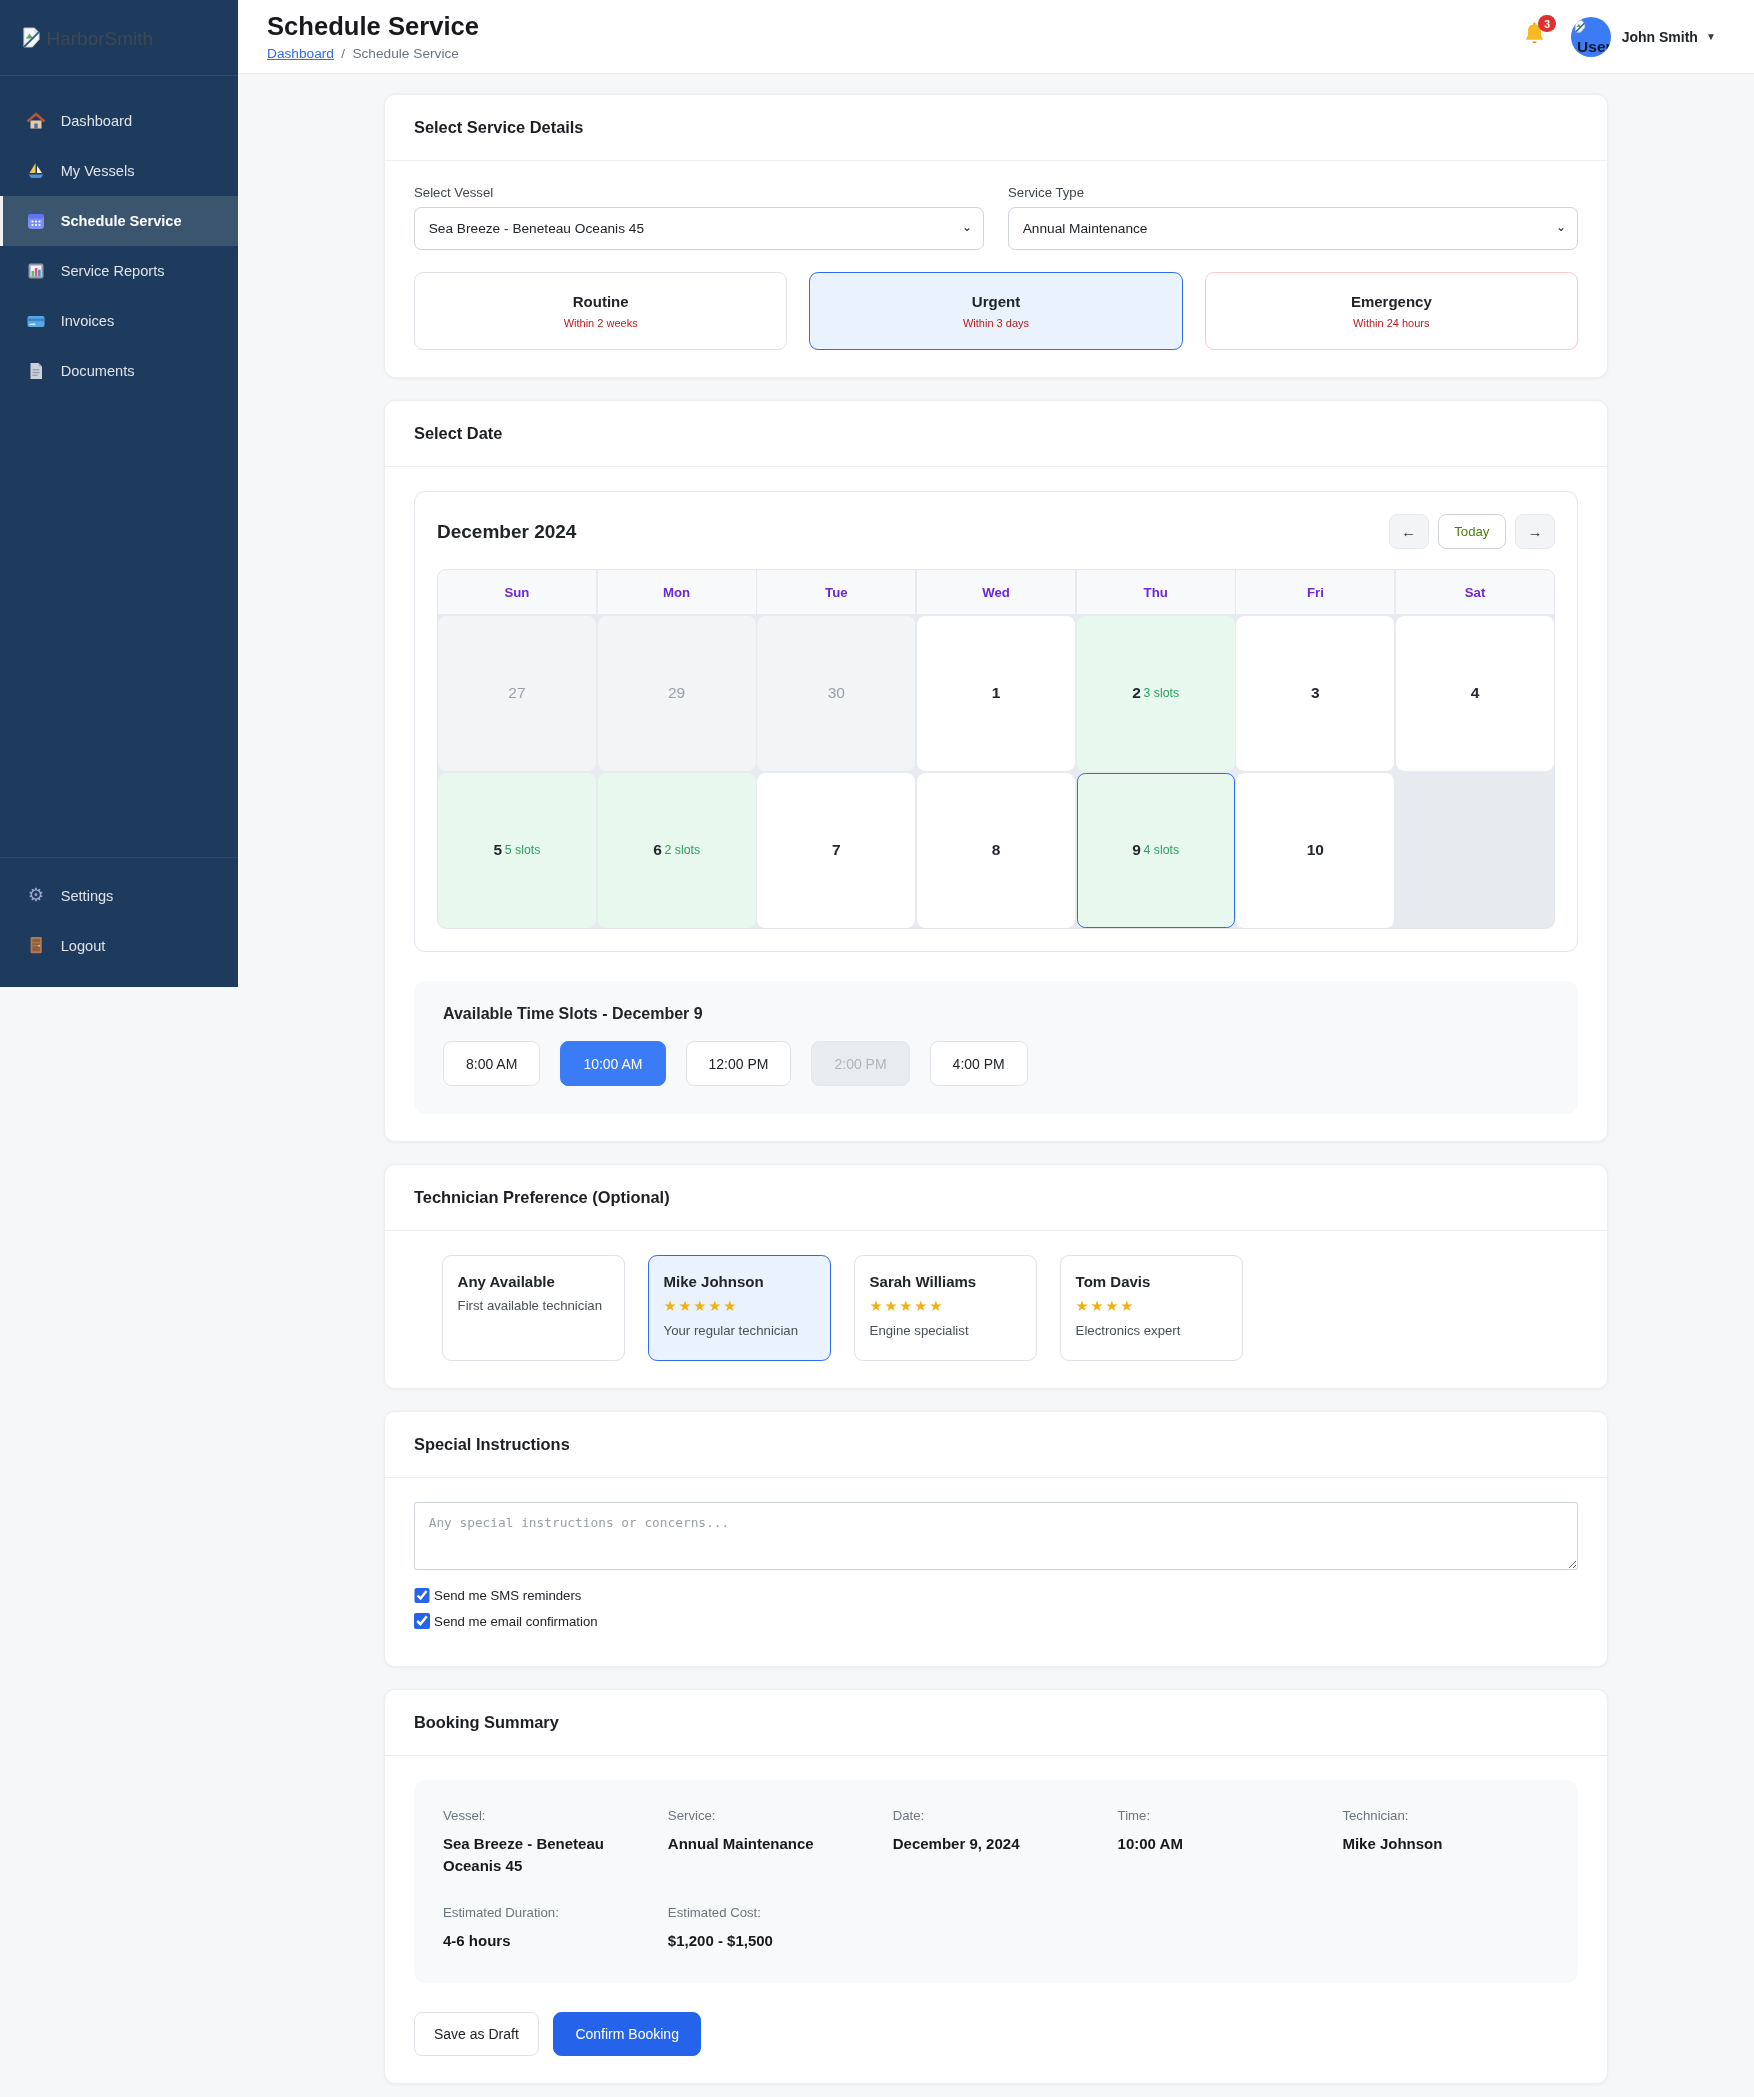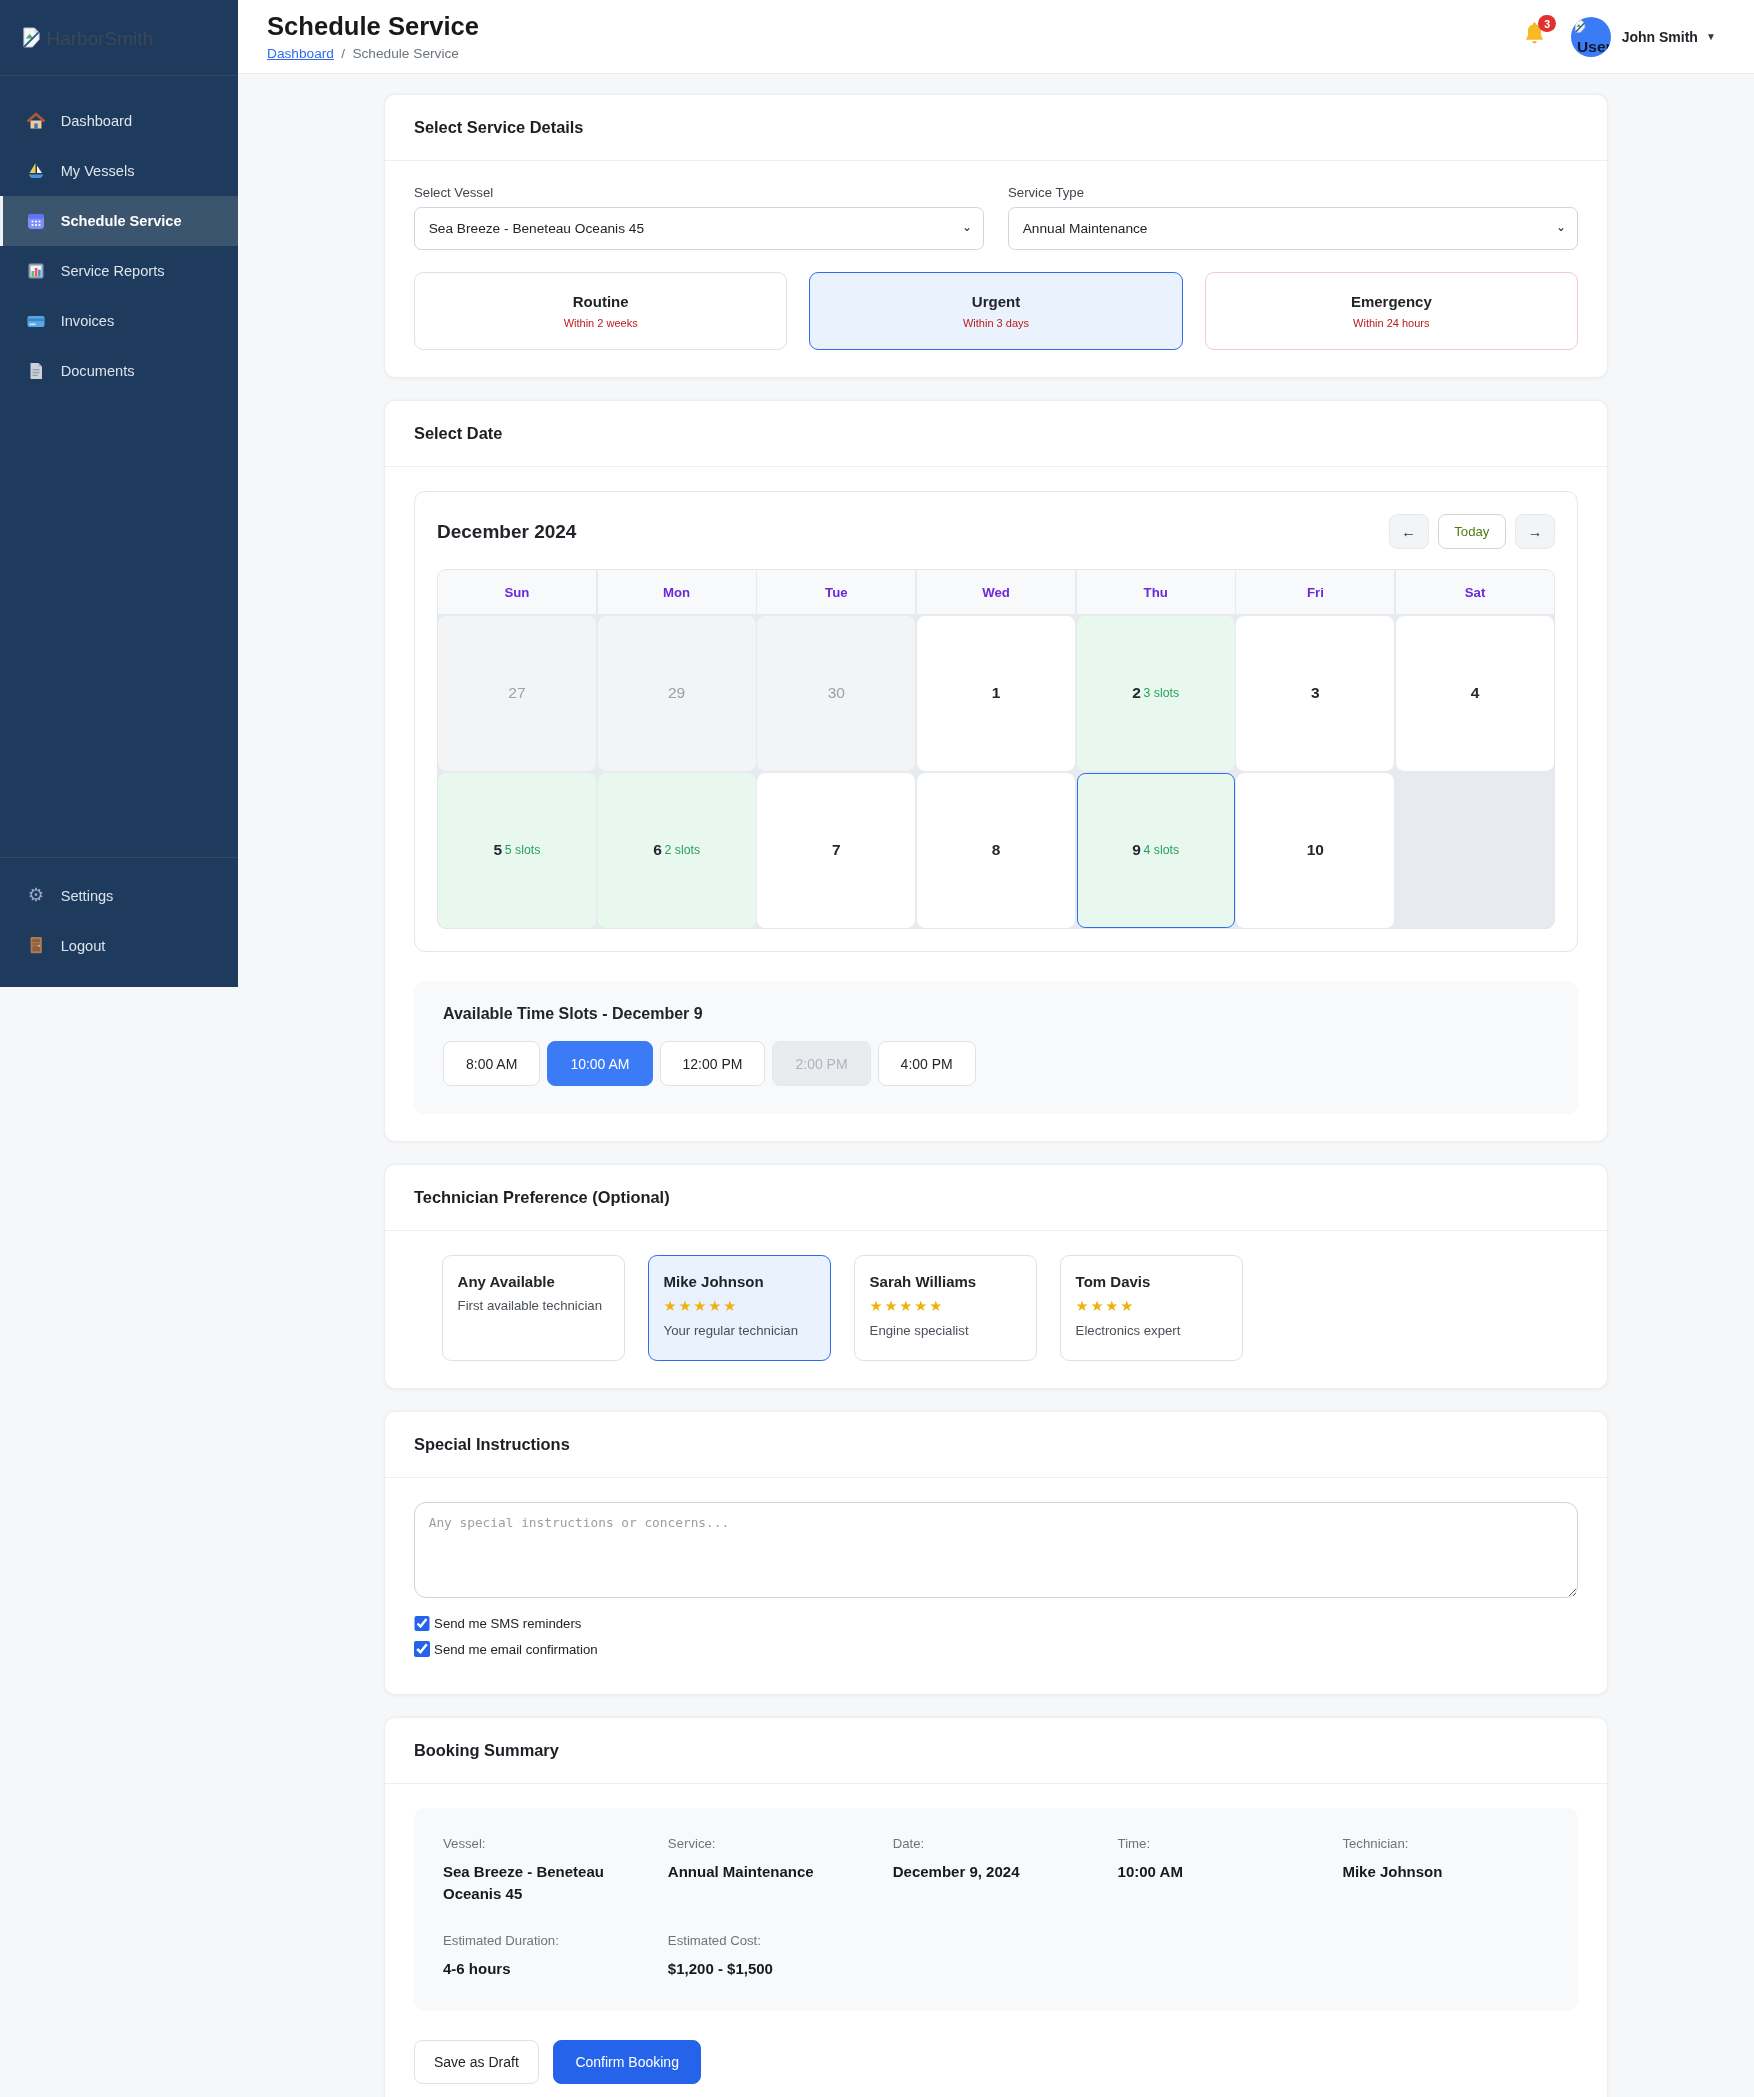--- a/index.html
+++ b/index.html
@@ -123,40 +123,40 @@
   }
   .cal-cell .num{ font-size:15.5px; font-weight:700; color:#23282e; }
   .cal-cell .slots{ font-size:12.3px; color:#27a25c; margin-left:2.7px; }
   .cal-cell.other{ background:#f3f4f6; cursor:default; }
   .cal-cell.other .num{ color:#9aa1a9; font-weight:400; }
   .cal-cell.available{ background:#e9f8ee; }
   .cal-cell.sel{ background:#e9f8ee; border:1.8px solid #2f6bf0; }
   
   .timeslot-panel{ background:#f8f9fb; border-radius:11px; padding:24px 29px 27.4px 29px; margin-top:29px; }
   .timeslot-title{ font-size:16px; font-weight:700; margin-bottom:18.3px; }
-  .slot-row{ display:flex; gap:7px; }
+  .slot-row{ display:flex; gap:20px; }
   .slot{
     padding:13.7px 22px; background:#fff; border:0.9px solid #dee2e6; border-radius:8.2px;
     font-size:14px; color:#212529; cursor:pointer; font-family:inherit;
   }
   .slot.selected{ background:#3b7bf6; border-color:#3b7bf6; color:#fff; font-weight:500; }
   .slot.disabled{ background:#e9ecef; border-color:#e4e7ea; color:#aeb5bc; cursor:default; }
   
   .tech-row{ display:flex; gap:23px;margin-left:28px; }
   .tech-card{
     width:183px; border:0.9px solid #dee2e6; border-radius:9.1px; background:#fff;
     padding:16.4px 14.6px 20px 14.6px; cursor:pointer;
   }
   .tech-card.selected{ border:1.8px solid #2f6bf0; background:#eaf2fe; }
   .tech-name{ font-size:15px; font-weight:700; margin-bottom:7.3px; }
   .tech-stars{ font-size:14.6px; color:#f0b10e; letter-spacing:1.8px; margin-bottom:8.2px; }
   .tech-desc{ font-size:13.2px; color:#495057; line-height:1.35; }
   
   textarea{
-    width:100%; height:96px; border:0.9px solid #ced4da; border-radius:12px;
+    width:100%; height:68px; border:0.9px solid #ced4da; border-radius:3px;
     font-family:"DejaVu Sans Mono", monospace; font-size:12.8px; color:#212529;
     padding:12px 13.7px; resize:vertical;
   }
   textarea::placeholder{ color:#9aa0a6; }
   .check-list{ margin-top:14.6px; }
   .check-row{ display:flex; align-items:center; gap:4.6px; margin-bottom:10px; }
   .check-row input{ width:15.5px; height:15.5px; accent-color:#2563eb; cursor:pointer; flex:none; }
   .check-row label{ font-size:13.2px; color:#212529; cursor:pointer; }
   
   .summary-panel{ background:#f8f9fb; border-radius:11px; padding:27.4px 29px 31px 29px; }

